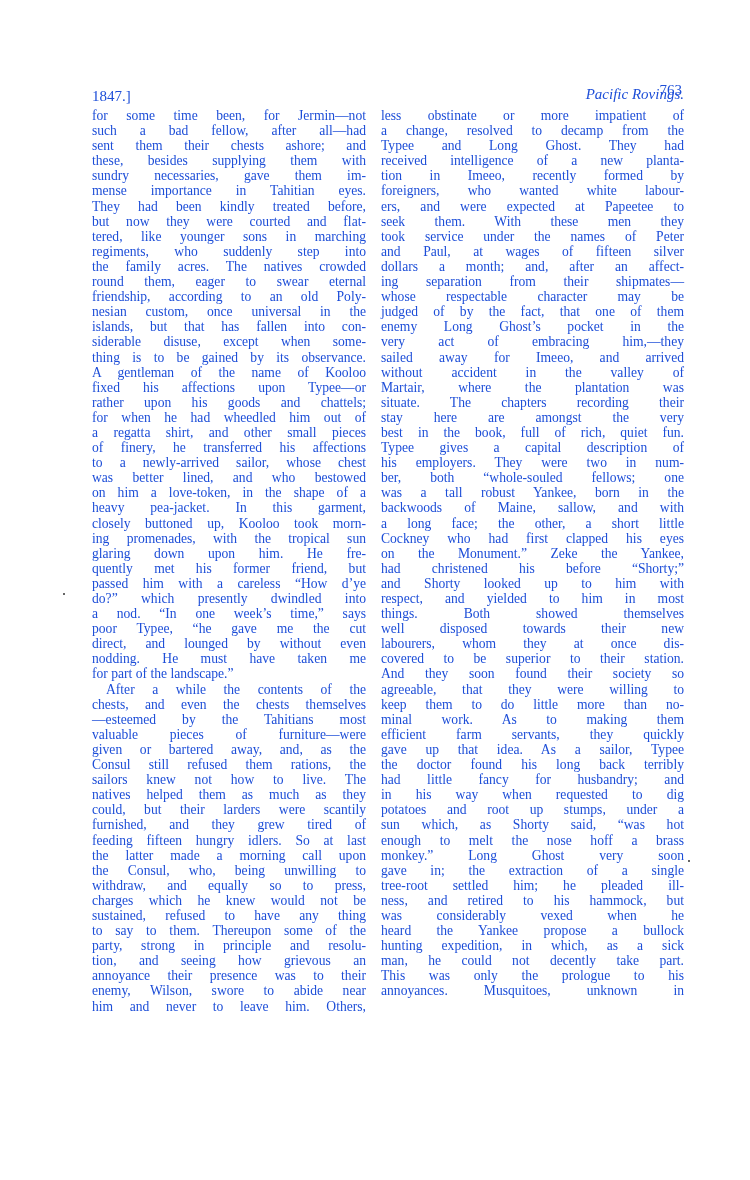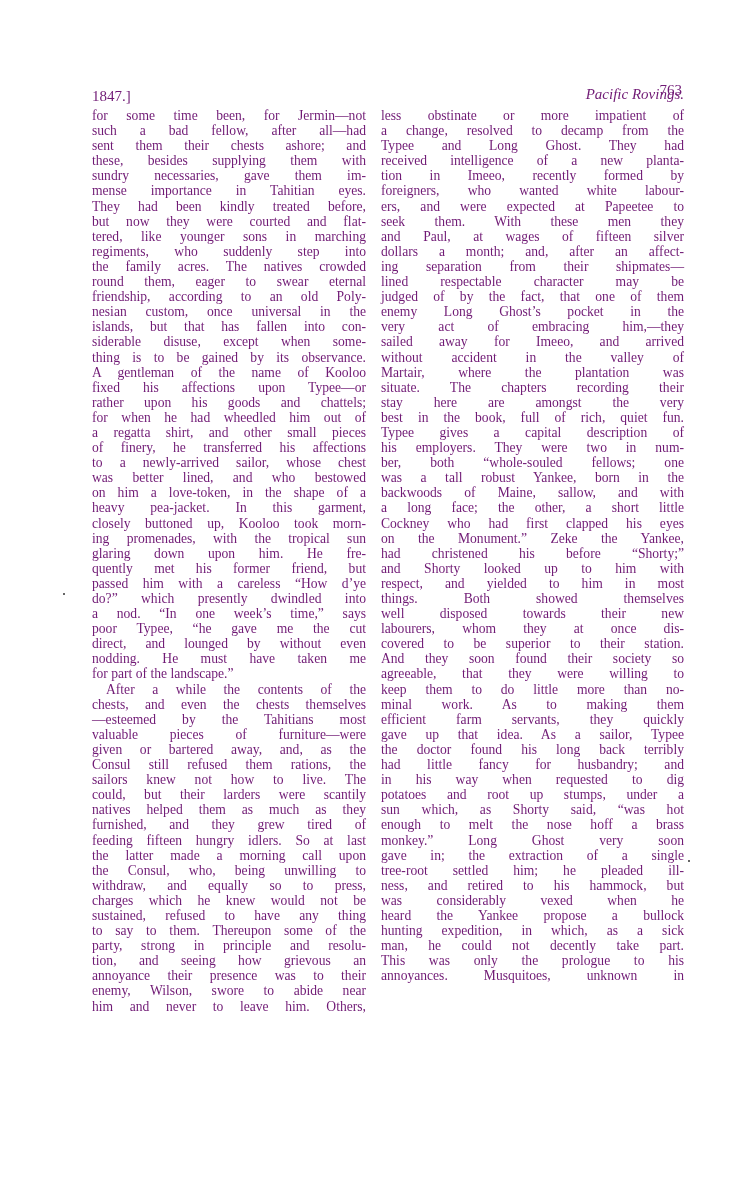--- a/index.html
+++ b/index.html
@@ -1,19 +1,19 @@
 <!DOCTYPE html>
 <html><head>
 <meta charset="utf-8">
 <style>
   html, body { margin: 0; padding: 0; background: #ffffff; }
   body { width: 750px; height: 1180px; position: relative; overflow: hidden; }
   .page {
     position: absolute; left: 0; top: 0; width: 750px; height: 1180px;
-    background: #ffffff; color: #701a75;
+    background: #ffffff; color: #1d4ed8;
     font-family: "Liberation Serif", "DejaVu Serif", serif;
   }
   .header {
     position: absolute; top: 84px; left: 90px; width: 594px; height: 20px;
     font-size: 15px; line-height: 20px;
   }
   .header .year { position: absolute; left: 2px; top: 2px; }
   .header .title { position: absolute; left: 0; right: 0; text-align: right; font-style: italic; top: 0; }
   .header .pageno { position: absolute; right: 2px; top: -4px; }
   .col {
@@ -81,22 +81,22 @@
       <span class="line">direct, and lounged by without even</span>
       <span class="line">nodding. He must have taken me</span>
       <span class="line last">for part of the landscape.”</span>
       <span class="line indent">After a while the contents of the</span>
       <span class="line">chests, and even the chests themselves</span>
       <span class="line">—esteemed by the Tahitians most</span>
       <span class="line">valuable pieces of furniture—were</span>
       <span class="line">given or bartered away, and, as the</span>
       <span class="line">Consul still refused them rations, the</span>
       <span class="line">sailors knew not how to live. The</span>
+      <span class="line">natives helped them as much as they</span>
       <span class="line">could, but their larders were scantily</span>
-      <span class="line">natives helped them as much as they</span>
       <span class="line">furnished, and they grew tired of</span>
       <span class="line">feeding fifteen hungry idlers. So at last</span>
       <span class="line">the latter made a morning call upon</span>
       <span class="line">the Consul, who, being unwilling to</span>
       <span class="line">withdraw, and equally so to press,</span>
       <span class="line">charges which he knew would not be</span>
       <span class="line">sustained, refused to have any thing</span>
       <span class="line">to say to them. Thereupon some of the</span>
       <span class="line">party, strong in principle and resolu-</span>
       <span class="line">tion, and seeing how grievous an</span>
@@ -106,24 +106,25 @@
     </div>
   <div class="col right" id="col-right">
       <span class="line">less obstinate or more impatient of</span>
       <span class="line">a change, resolved to decamp from the</span>
       <span class="line">Typee and Long Ghost. They had</span>
       <span class="line">received intelligence of a new planta-</span>
       <span class="line">tion in Imeeo, recently formed by</span>
       <span class="line">foreigners, who wanted white labour-</span>
       <span class="line">ers, and were expected at Papeetee to</span>
       <span class="line">seek them. With these men they</span>
+      <span class="line">took service under the names of Peter</span>
       <span class="line">and Paul, at wages of fifteen silver</span>
       <span class="line">dollars a month; and, after an affect-</span>
       <span class="line">ing separation from their shipmates—</span>
-      <span class="line">lined respectable character may be</span>
+      <span class="line">whose respectable character may be</span>
       <span class="line">judged of by the fact, that one of them</span>
       <span class="line">enemy Long Ghost’s pocket in the</span>
       <span class="line">very act of embracing him,—they</span>
       <span class="line">sailed away for Imeeo, and arrived</span>
       <span class="line">without accident in the valley of</span>
       <span class="line">Martair, where the plantation was</span>
       <span class="line">situate. The chapters recording their</span>
       <span class="line">stay here are amongst the very</span>
       <span class="line">best in the book, full of rich, quiet fun.</span>
       <span class="line">Typee gives a capital description of</span>

